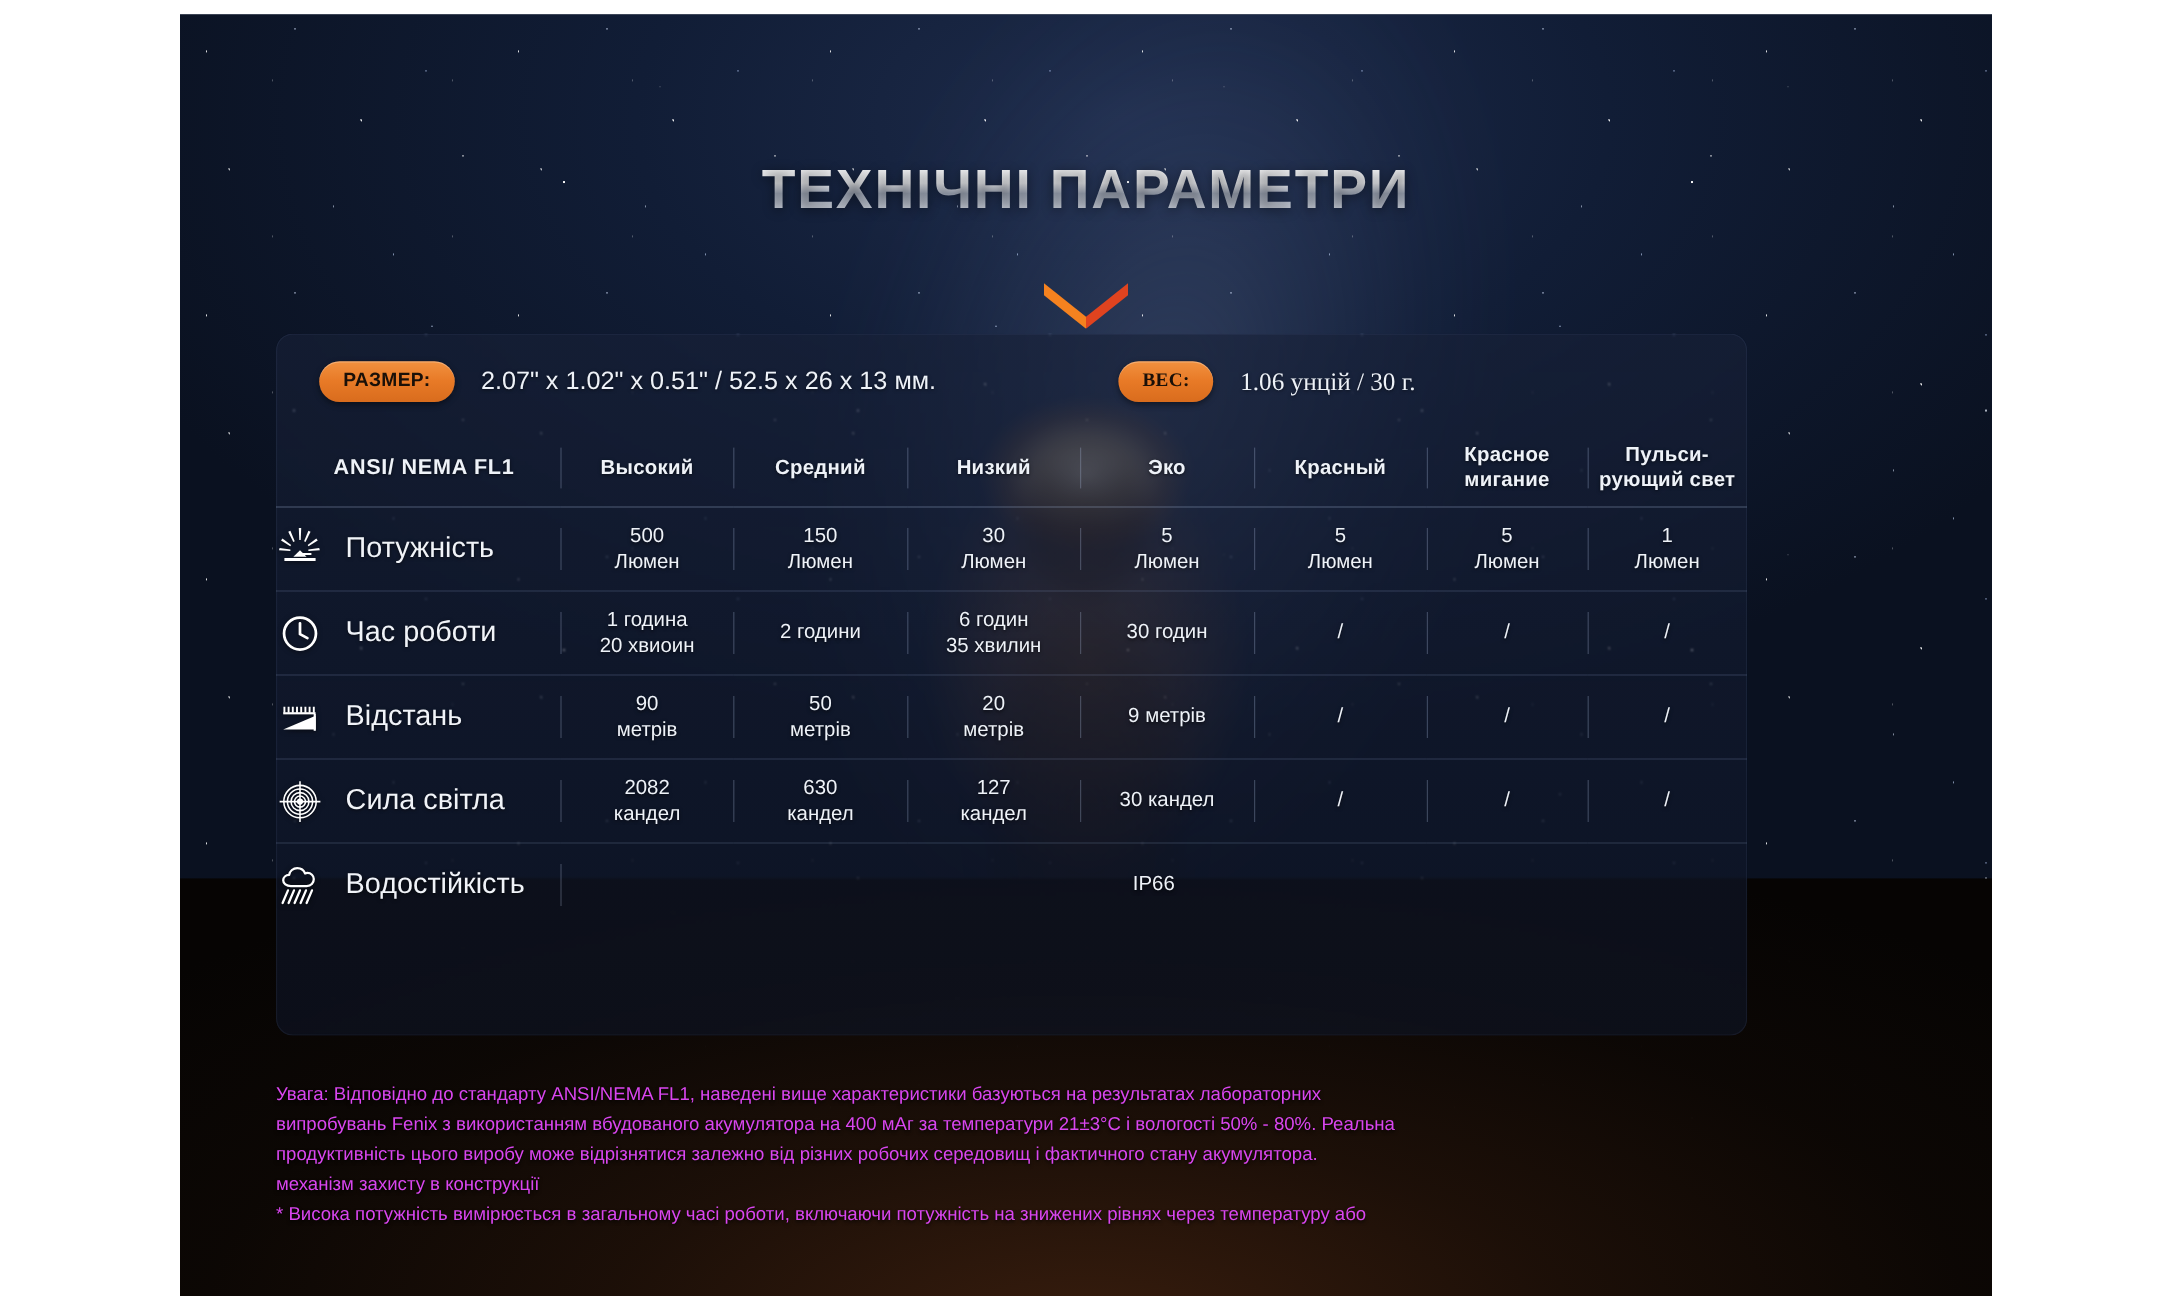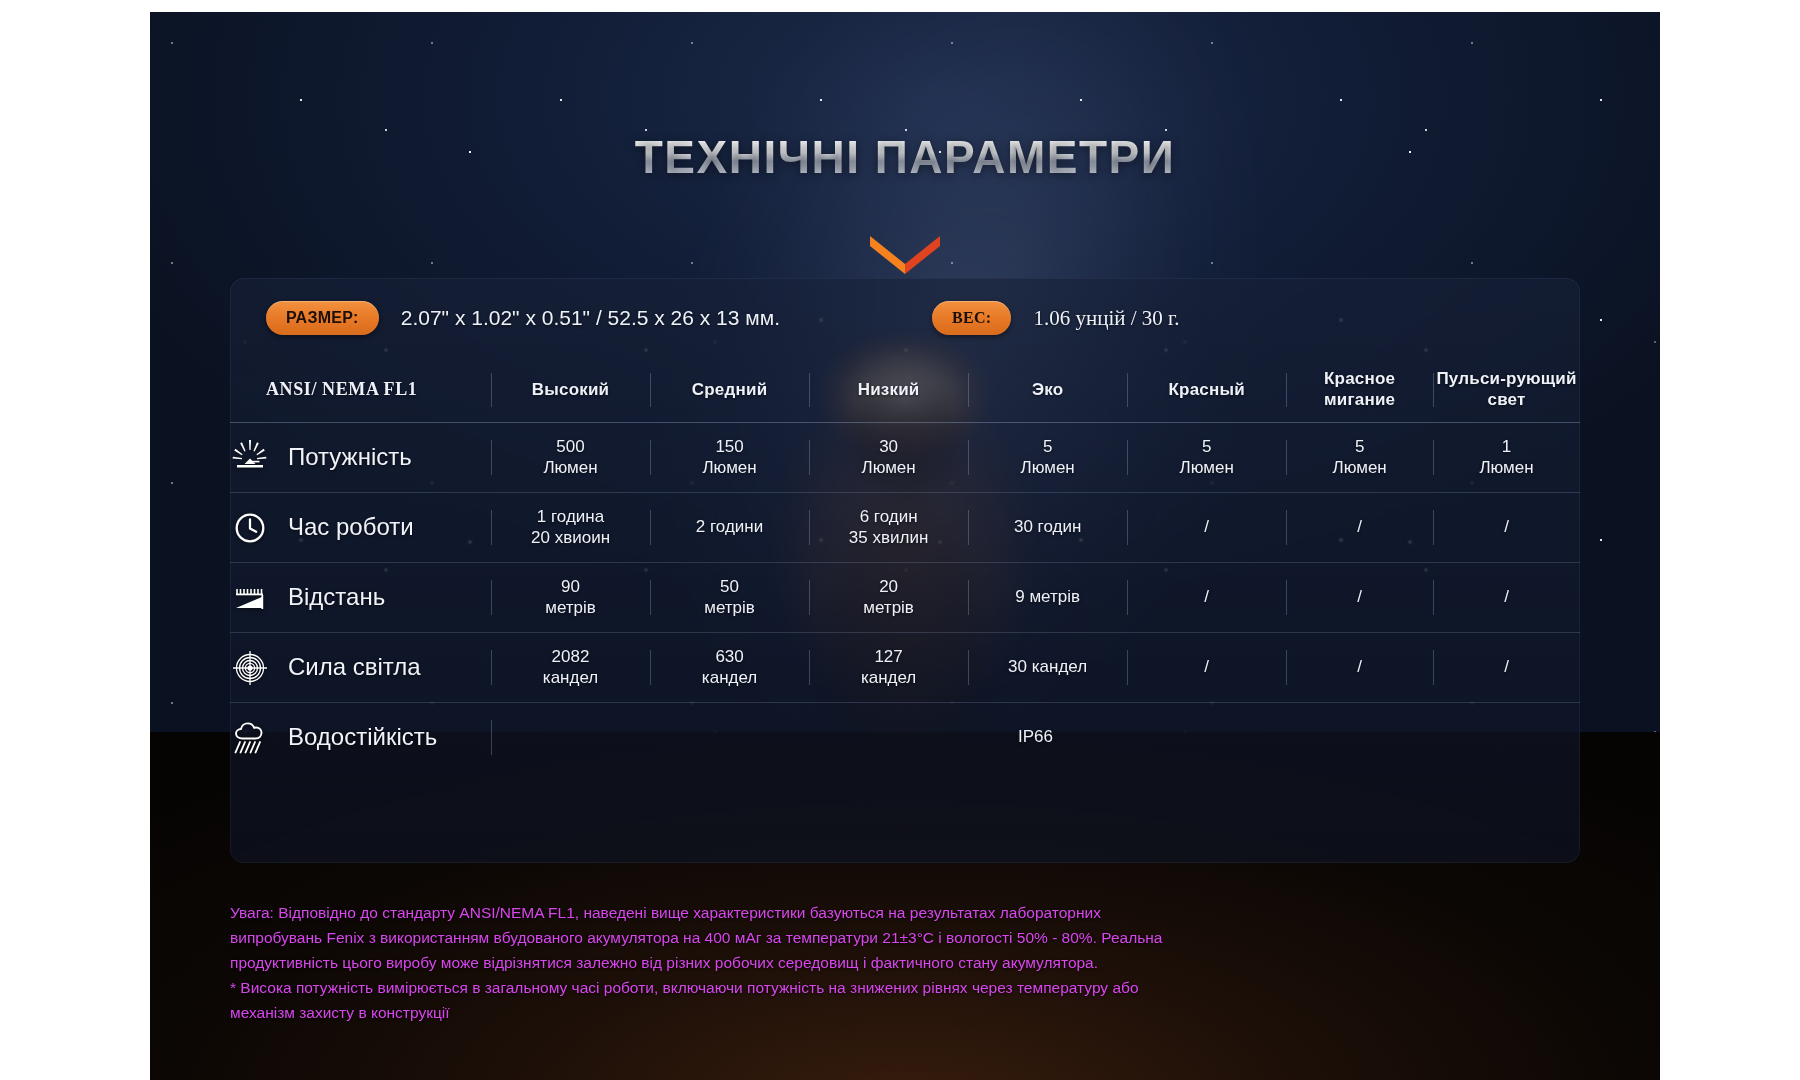--- a/index.html
+++ b/index.html
@@ -149,21 +149,21 @@
     transform: translateX(-50%);
     width: 74px;
     height: 40px;
   }
 
   
   .panel {
     position: absolute;
     left: 80px;
     top: 266px;
-    width: 1350px;
+    width: 1226px;
     height: 585px;
     border-radius: 14px;
     background: linear-gradient(180deg, rgba(24,33,56,.62) 0%, rgba(19,27,48,.60) 55%, rgba(14,20,36,.66) 100%);
     box-shadow: 0 0 0 1px rgba(120,140,185,.10) inset;
     backdrop-filter: blur(1px);
     overflow: hidden;
   }
 
   
   .summary {
@@ -232,24 +232,23 @@
   }
   thead th {
     height: 64px;
     color: #ef7f2e;
     font-weight: bold;
     font-size: 18px;
     letter-spacing: .2px;
   }
   thead th.h-label {
     text-align: left;
-    padding-left: 36px;
+    padding-left: 48px;
     font-size: 18px;
     letter-spacing: .6px;
-    font-family: Liberation Serif, serif;
   }
   thead tr { border-bottom: 1px solid rgba(168,186,220,.34); }
 
   tbody tr { border-bottom: 1px solid rgba(150,168,205,.22); }
   tbody tr:last-child { border-bottom: none; }
   tbody td { height: 69px; }
 
   td.rowlabel {
     text-align: left;
     padding-left: 36px;
@@ -540,18 +539,18 @@
           </tr>
 
         </tbody>
       </table>
     </div>
 
     <div class="footer">
       <p>Увага: Відповідно до стандарту ANSI/NEMA FL1, наведені вище характеристики базуються на результатах лабораторних</p>
       <p>випробувань Fenix з використанням вбудованого акумулятора на 400 мАг за температури 21±3°C і вологості 50% - 80%. Реальна</p>
       <p>продуктивність цього виробу може відрізнятися залежно від різних робочих середовищ і фактичного стану акумулятора.</p>
+      <p>механізм захисту в конструкції</p>
       <p>* Висока потужність вимірюється в загальному часі роботи, включаючи потужність на знижених рівнях через температуру або</p>
-      <p>механізм захисту в конструкції</p>
     </div>
 
   </div>
 </div>
 
 </body></html>

